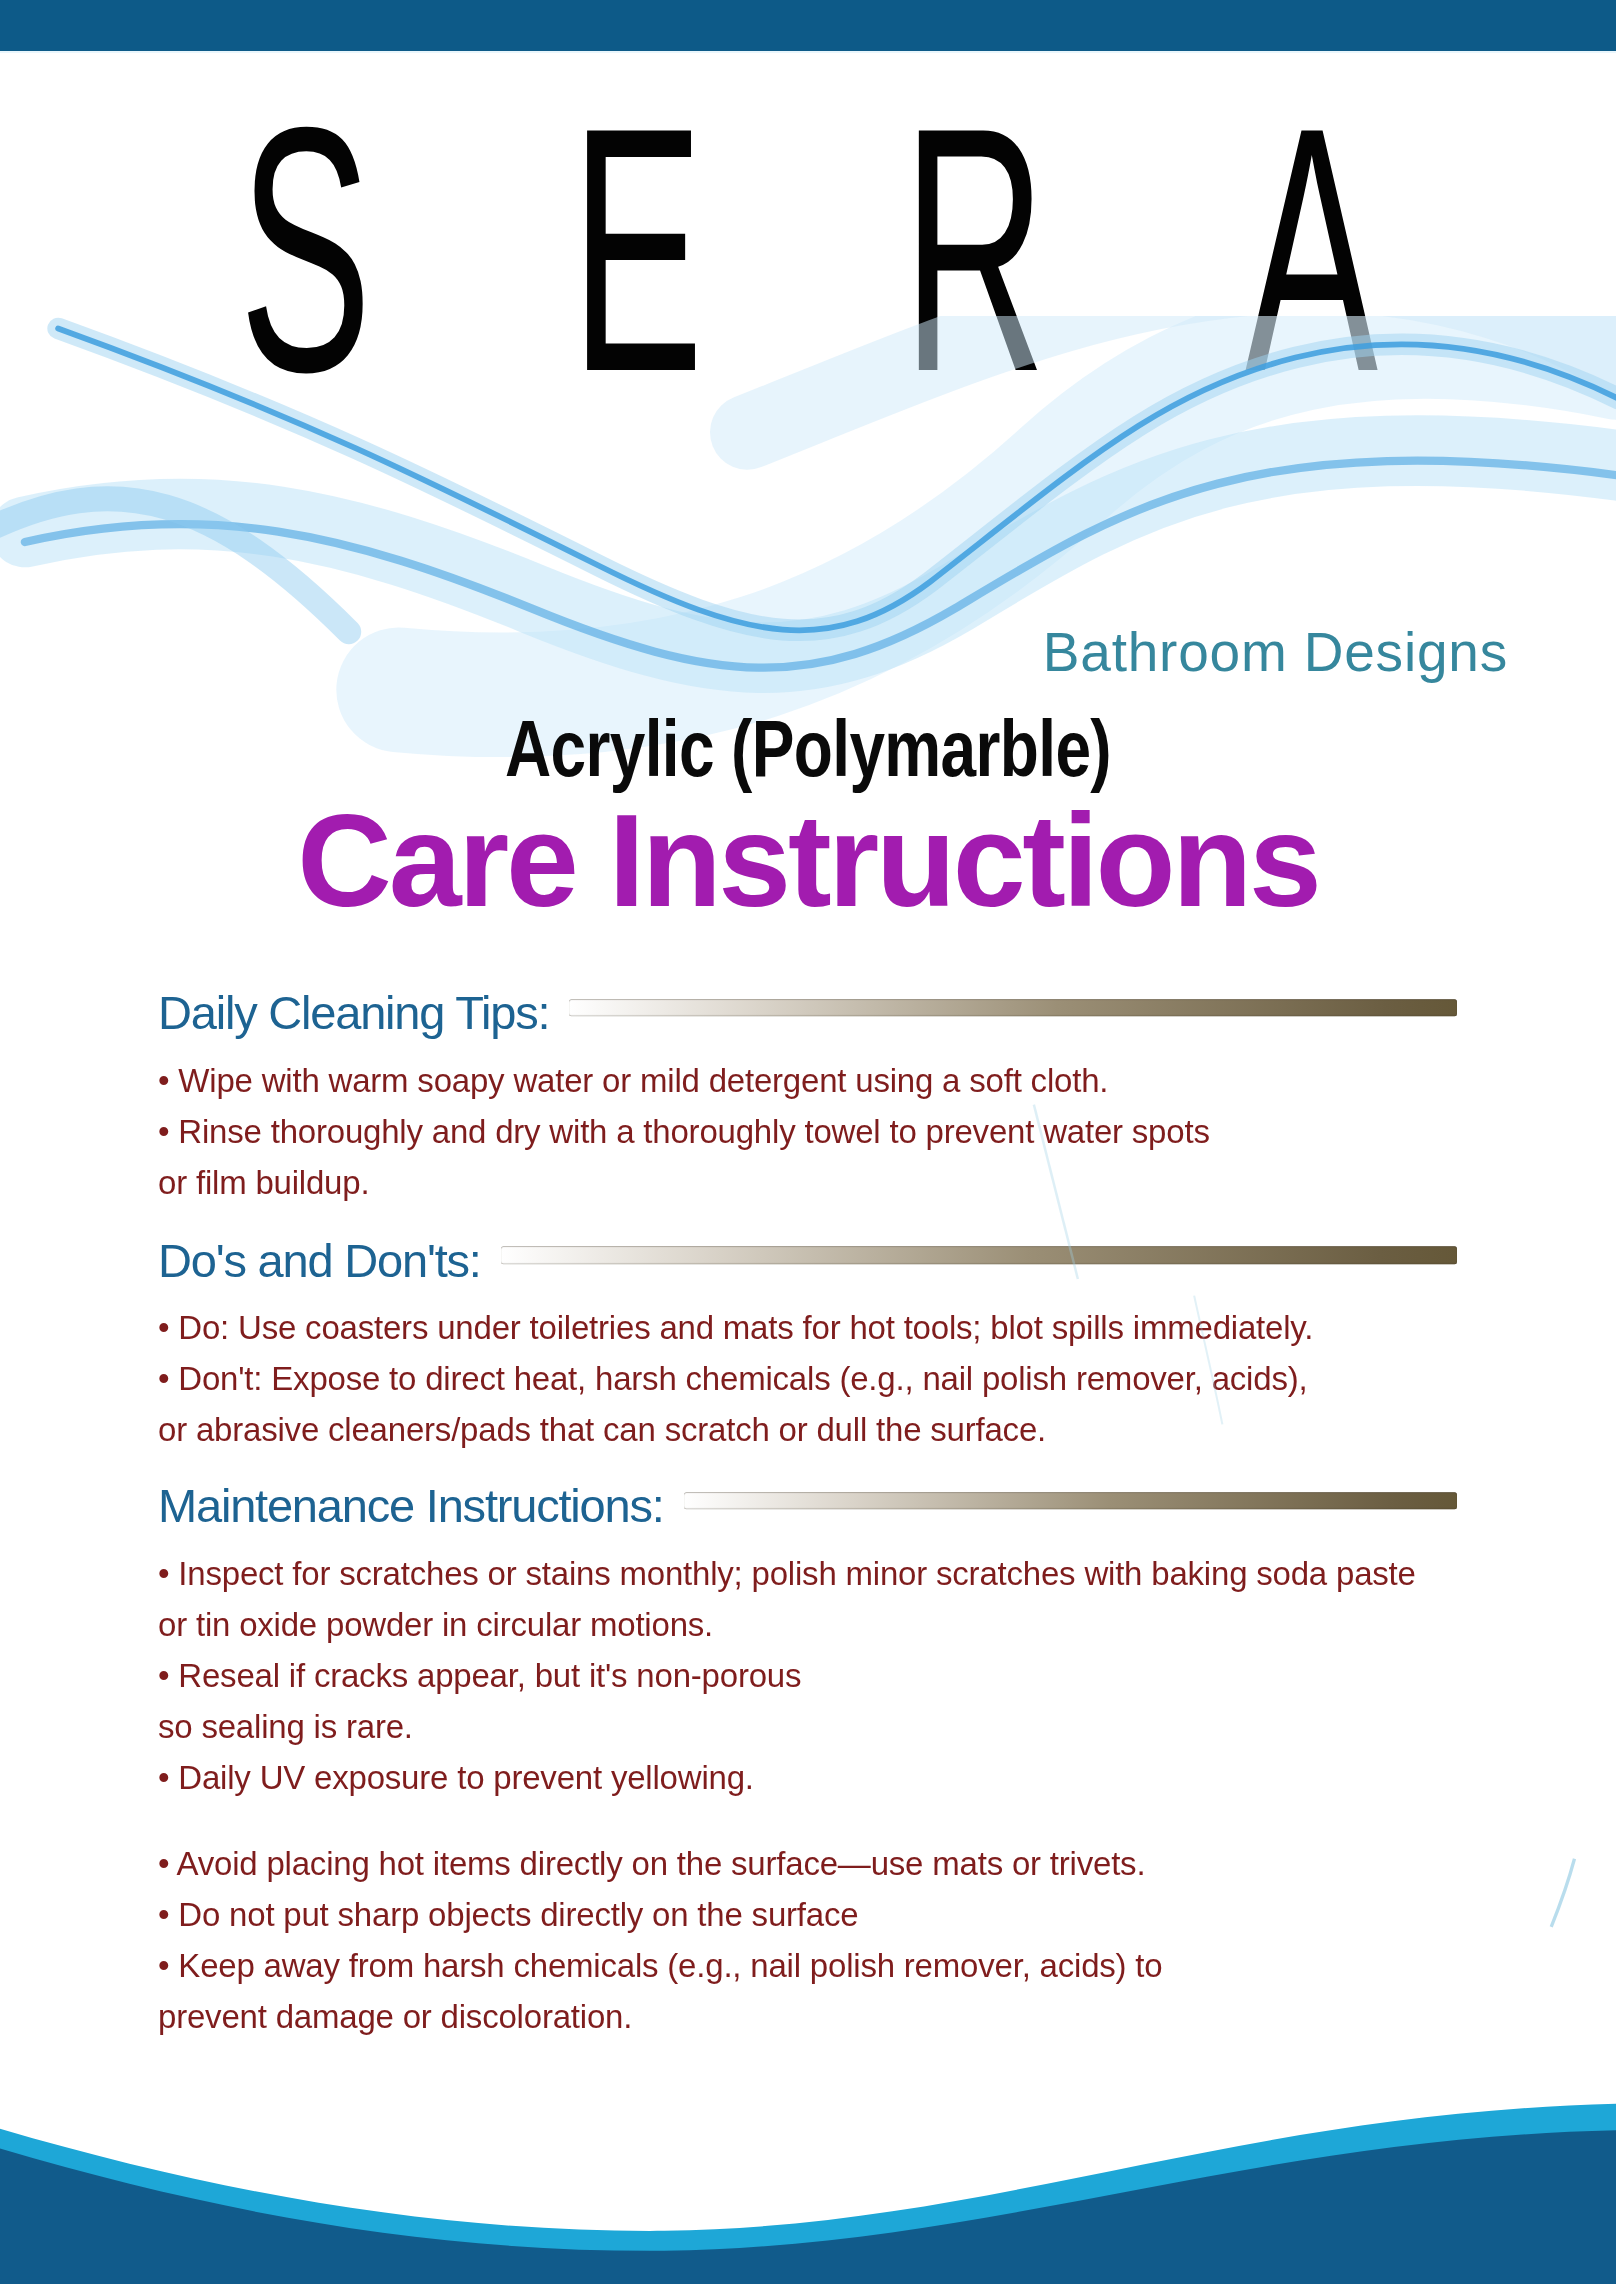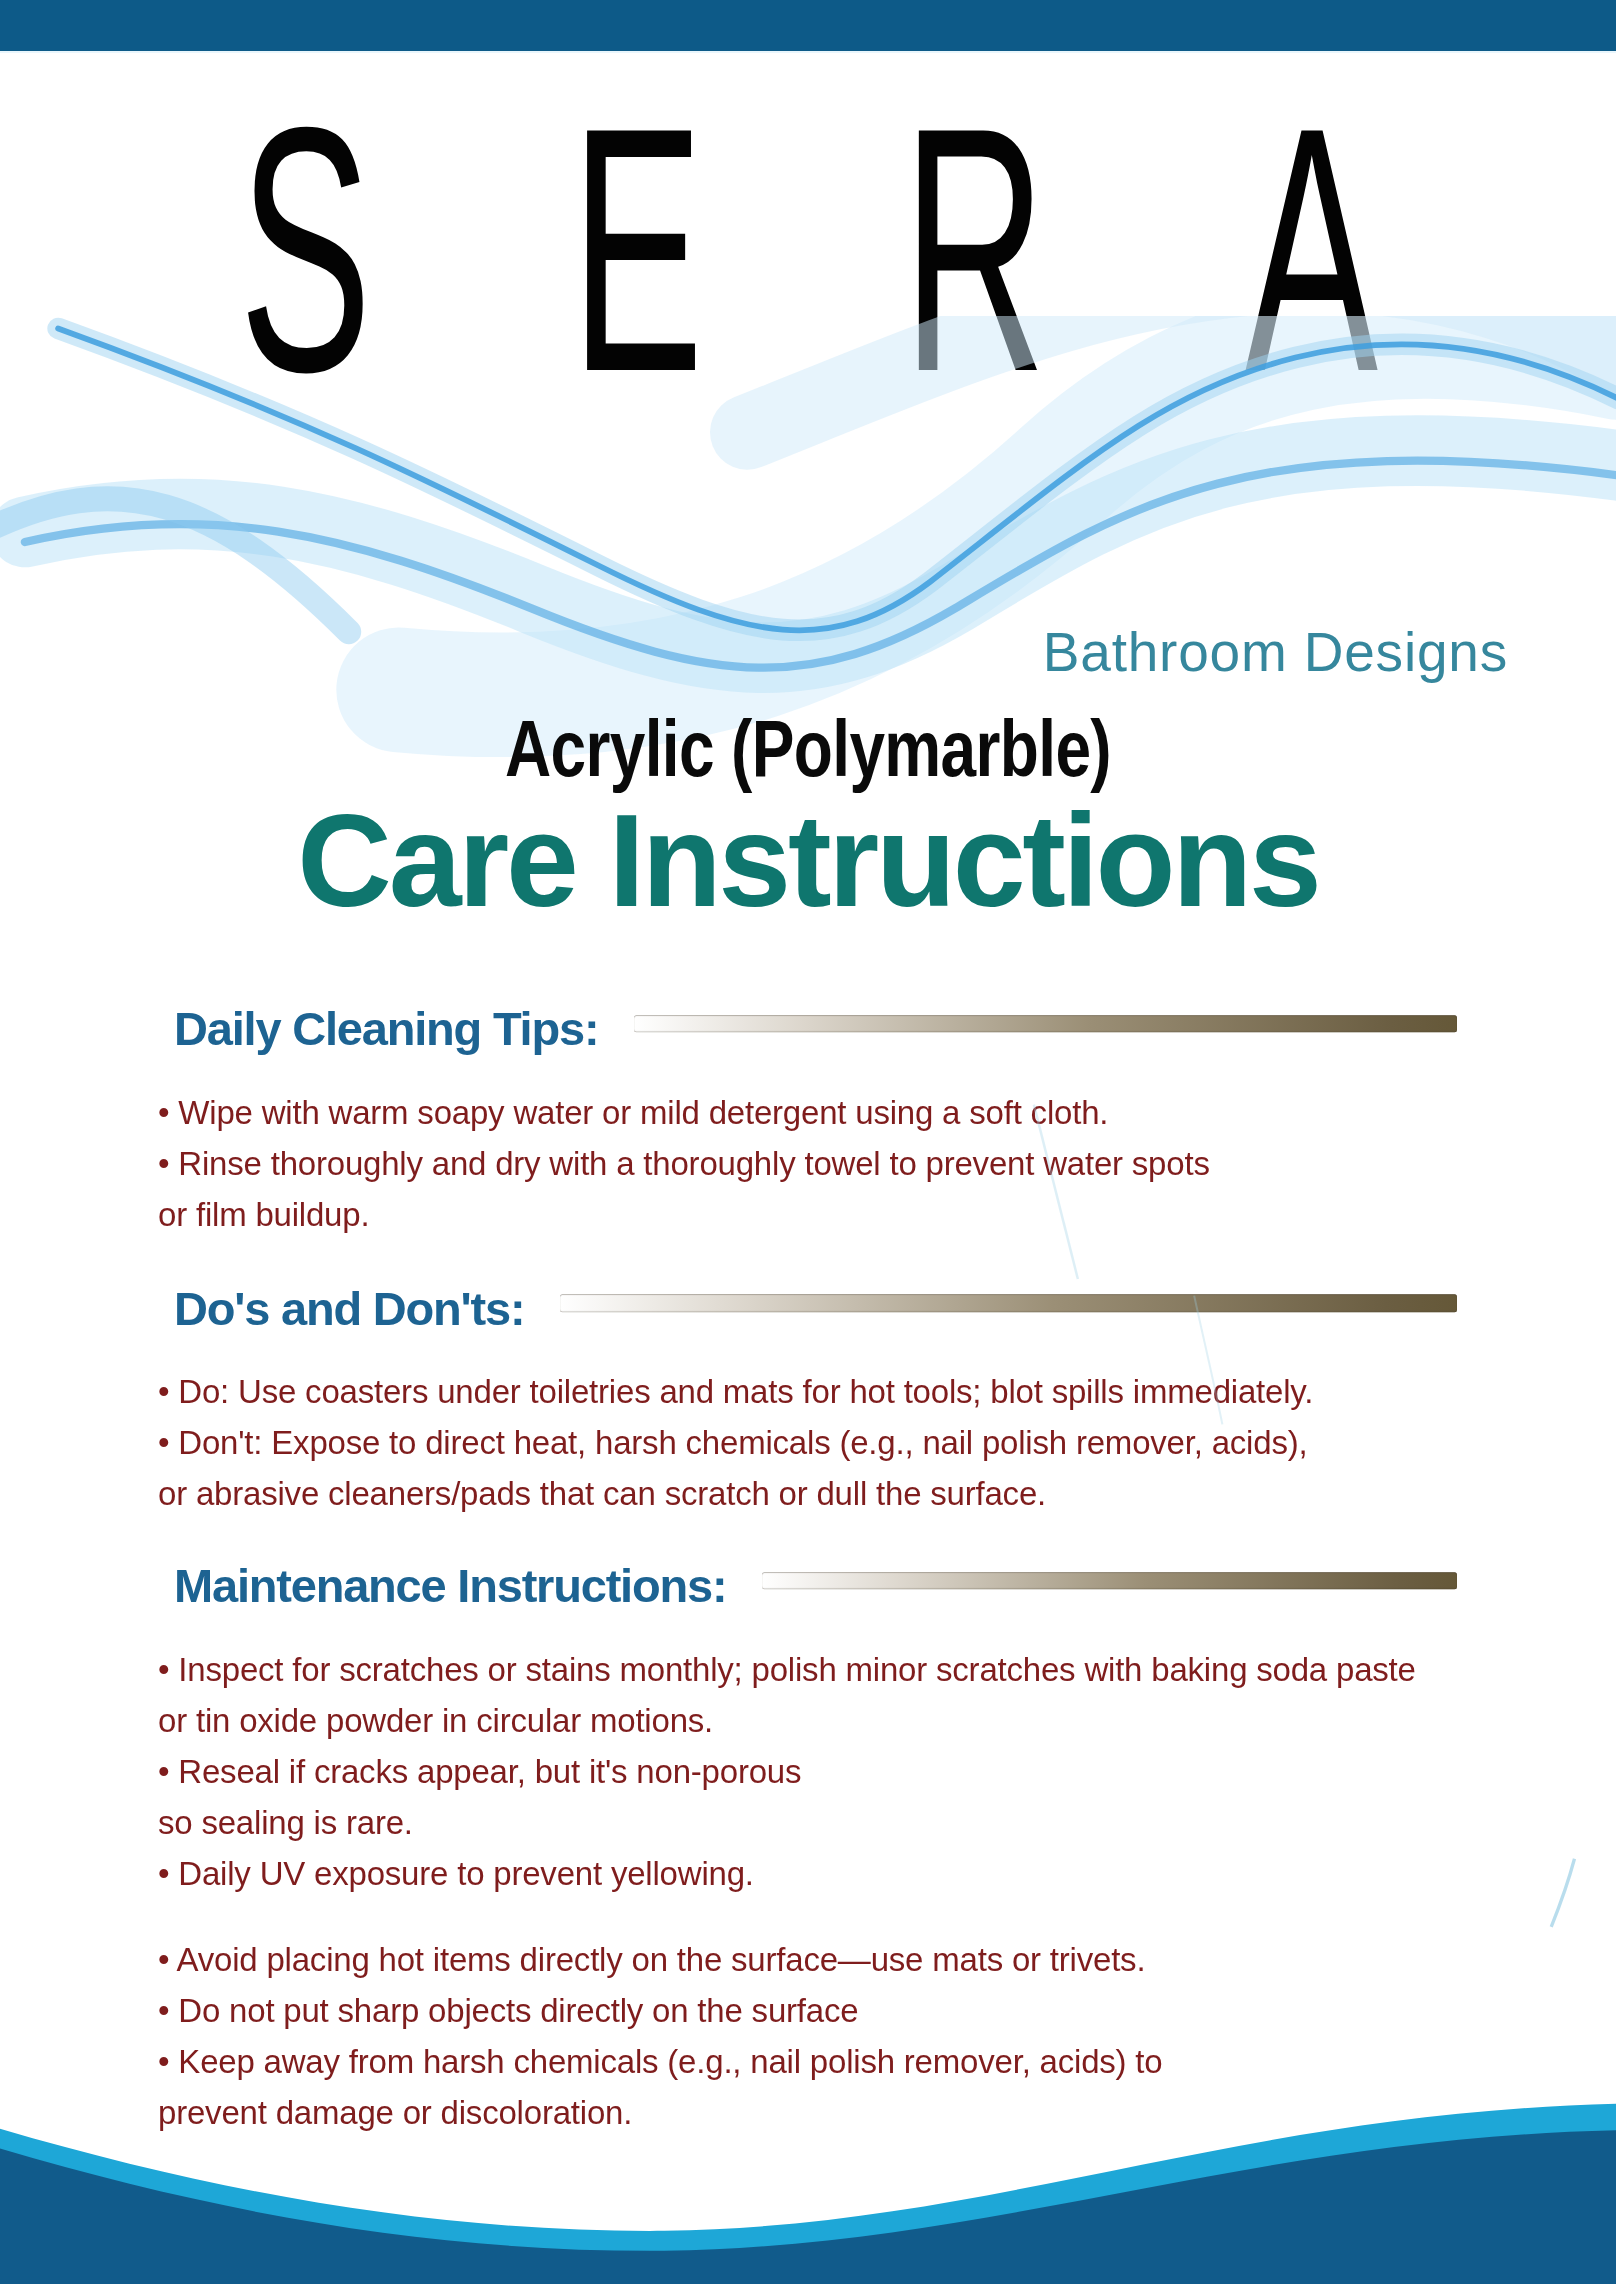--- a/index.html
+++ b/index.html
@@ -23,27 +23,27 @@
     position:absolute;top:620px;right:108px;
     font-size:55px;color:#36879d;letter-spacing:0.8px;font-weight:400;
   }
   .product-subtitle{
     position:absolute;top:703px;left:0;width:100%;text-align:center;
     font-size:80px;font-weight:bold;color:#0a0a0a;letter-spacing:-0.8px;
     transform:scaleX(.8);transform-origin:center top;white-space:pre;
   }
   .page-title{
     position:absolute;top:785px;left:0;width:100%;text-align:center;
-    font-size:131px;font-weight:bold;color:#0f766e;letter-spacing:-3.3px;white-space:pre;
+    font-size:131px;font-weight:bold;color:#a21caf;letter-spacing:-3.3px;white-space:pre;
   }
   
   .content{position:absolute;top:985px;left:0;right:0;padding:0 159px 0 158px;}
   .section-header{display:flex;align-items:center;}
   .section-heading{
-    margin:16px;font-size:47px;font-weight:bold;color:#1d6392;
+    margin:0;font-size:47px;font-weight:normal;color:#1d6392;
     letter-spacing:-1.2px;white-space:pre;line-height:1.2;flex:0 0 auto;
   }
   .grad-bar{
     flex:1 1 auto;height:17.4px;margin-left:20px;border-radius:2.5px;
     transform:translateY(-5.8px);
     background:linear-gradient(90deg,rgba(255,255,255,0) 0%,rgba(219,213,203,.95) 20%,#9b8f76 55%,#6b5e42 92%,#655838 100%);
     box-shadow:inset 0 0.8px 0.8px rgba(60,52,35,.45), inset 0 -0.8px 0.8px rgba(60,52,35,.35);
   }
   .bullets{margin-top:13.3px;}
   .bullet{

